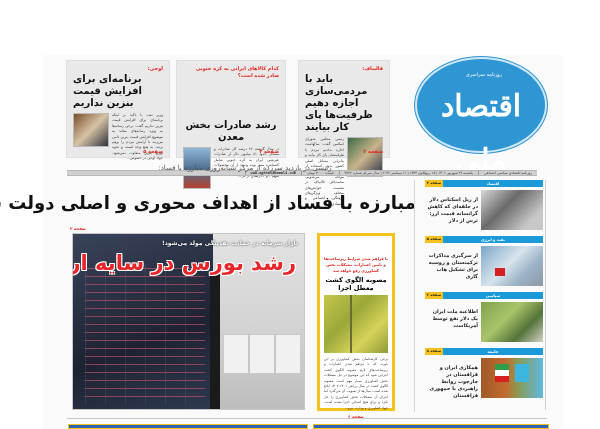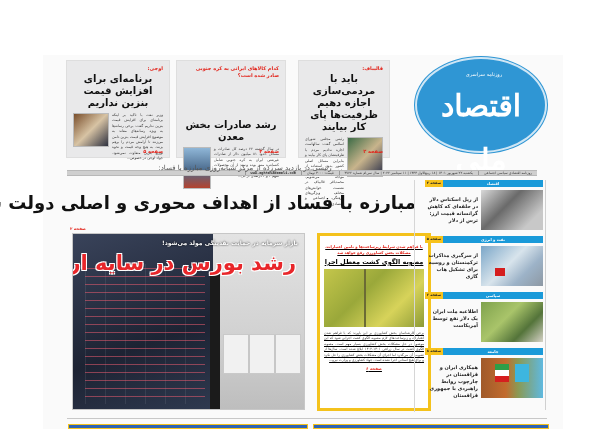--- a/index.html
+++ b/index.html
@@ -3,21 +3,21 @@
 <meta charset="utf-8">
 <style>
   * { box-sizing: border-box; margin: 0; padding: 0; }
   html, body { width: 600px; height: 429px; background: #ffffff; overflow: hidden; }
   body { font-family: "DejaVu Sans", sans-serif; position: relative; }
   .page { position: absolute; left: 43px; top: 55px; width: 520px; height: 374px; background: #fafafa; }
 
   
   .teaser { position: absolute; top: 60px; height: 98px; background: #e9e9ea; border: 1px solid #dedede; padding: 4px 6px; direction: rtl; }
   .teaser .kicker { font-size: 5px; color: #e2231a; font-weight: bold; text-align: right; line-height: 7px; }
-  .teaser .title { font-size: 10px; font-weight: bold; color: #111; text-align: center; line-height: 12px; margin-top: 1px; }
+  .teaser .title { font-size: 10px; font-weight: bold; color: #111; text-align: left; line-height: 12px; margin-top: 1px; }
   .teaser .body { display: flex; gap: 3px; margin-top: 4px; }
   .teaser .text { font-size: 3.6px; line-height: 5.4px; color: #333; text-align: justify; flex: 1; }
   .teaser .img { flex: 0 0 auto; border: 1px solid #bbb; }
   .teaser .pg { font-size: 5px; color: #e2231a; font-weight: bold; position: absolute; bottom: 3px; right: 6px; }
 
   
   .logo-wrap { position: absolute; left: 415px; top: 57px; width: 132px; height: 98px; }
   .logo-oval { position: absolute; left: 0; top: 0; width: 132px; height: 96px; border-radius: 50%; background: #2f96d4; border: 2px solid #cfe6f5; box-shadow: 0 0 0 1px #2f96d4; }
   .logo-sub { position: absolute; top: 14px; left: 44px; width: 50px; text-align: center; color: #fff; font-size: 5px; font-family: "DejaVu Serif", serif; }
   .logo-main { position: absolute; top: 22px; left: 0; width: 132px; text-align: center; color: #fff; font-size: 30px; font-weight: bold; font-family: "DejaVu Serif", serif; line-height: 54px; letter-spacing: -1px; }
@@ -39,21 +39,21 @@
     background-image: repeating-linear-gradient(180deg, rgba(255,255,255,0.0) 0 4px, rgba(230,90,110,0.55) 4px 5px, rgba(0,0,0,0) 5px 8px),
                       repeating-linear-gradient(90deg, rgba(255,255,255,0.08) 0 1px, rgba(0,0,0,0) 1px 20px); }
   .stock .wall { position: absolute; left: 140px; top: 0; width: 93px; height: 177px; background: linear-gradient(180deg, #e3e3e3 0%, #d2d2d2 55%, #bdbdbd 100%); }
   .stock .cabinet { position: absolute; left: 150px; top: 100px; width: 78px; height: 40px; background: #ececec; border: 1px solid #c9c9c9;
     background-image: repeating-linear-gradient(90deg, #f1f1f1 0 24px, #c7c7c7 24px 26px); }
   .stock .pillar { position: absolute; left: 137px; top: 40px; width: 10px; height: 137px; background: #1b1b1b; }
   .stock .sub { position: absolute; right: 6px; top: 5px; color: #fff; font-size: 6px; font-weight: bold; direction: rtl; text-shadow: 0 0 2px #000; }
   .stock .title { position: absolute; right: 8px; top: 17px; color: #e8262a; font-size: 21px; font-weight: bold; direction: rtl; text-shadow: 1px 1px 0 #fff, -1px -1px 0 #fff, 1px -1px 0 #fff, -1px 1px 0 #fff; letter-spacing: -0.5px; white-space: nowrap; }
 
   
-  .yellow { position: absolute; left: 317px; top: 233px; width: 114px; height: 178px; border: 3px solid #f4c21c; background: #ffffff; padding: 8px 4px; direction: rtl; text-decoration: underline; }
+  .yellow { position: absolute; left: 317px; top: 233px; width: 78px; height: 178px; border: 3px solid #f4c21c; background: #ffffff; padding: 20px 4px; direction: rtl; }
   .yellow .kicker { font-size: 3.8px; color: #e2231a; text-align: center; line-height: 6px; font-weight: bold; }
   .yellow .title { font-size: 6.5px; font-weight: bold; text-align: center; margin-top: 2px; }
   .yellow .photo { margin-top: 3px; width: 100%; height: 58px; background: linear-gradient(135deg, #c4c64b 0%, #9aa83a 40%, #d7d35a 70%, #8c9a36 100%); position: relative; }
   .yellow .photo:after { content: ""; position: absolute; left: 40%; top: 0; width: 2px; height: 100%; background: #6b6b35; }
   .yellow .text { font-size: 3.4px; line-height: 5.4px; color: #333; text-align: justify; margin-top: 4px; }
   .yellow .pg { text-align: center; font-size: 4px; color: #e2231a; font-weight: bold; margin-top: 3px; }
 
   
   .rcol { position: absolute; left: 425px; top: 180px; width: 121px; height: 230px; border-right: 1px solid #d0d0d0; padding-right: 2px; }
   .sec { margin-bottom: 6px; }

